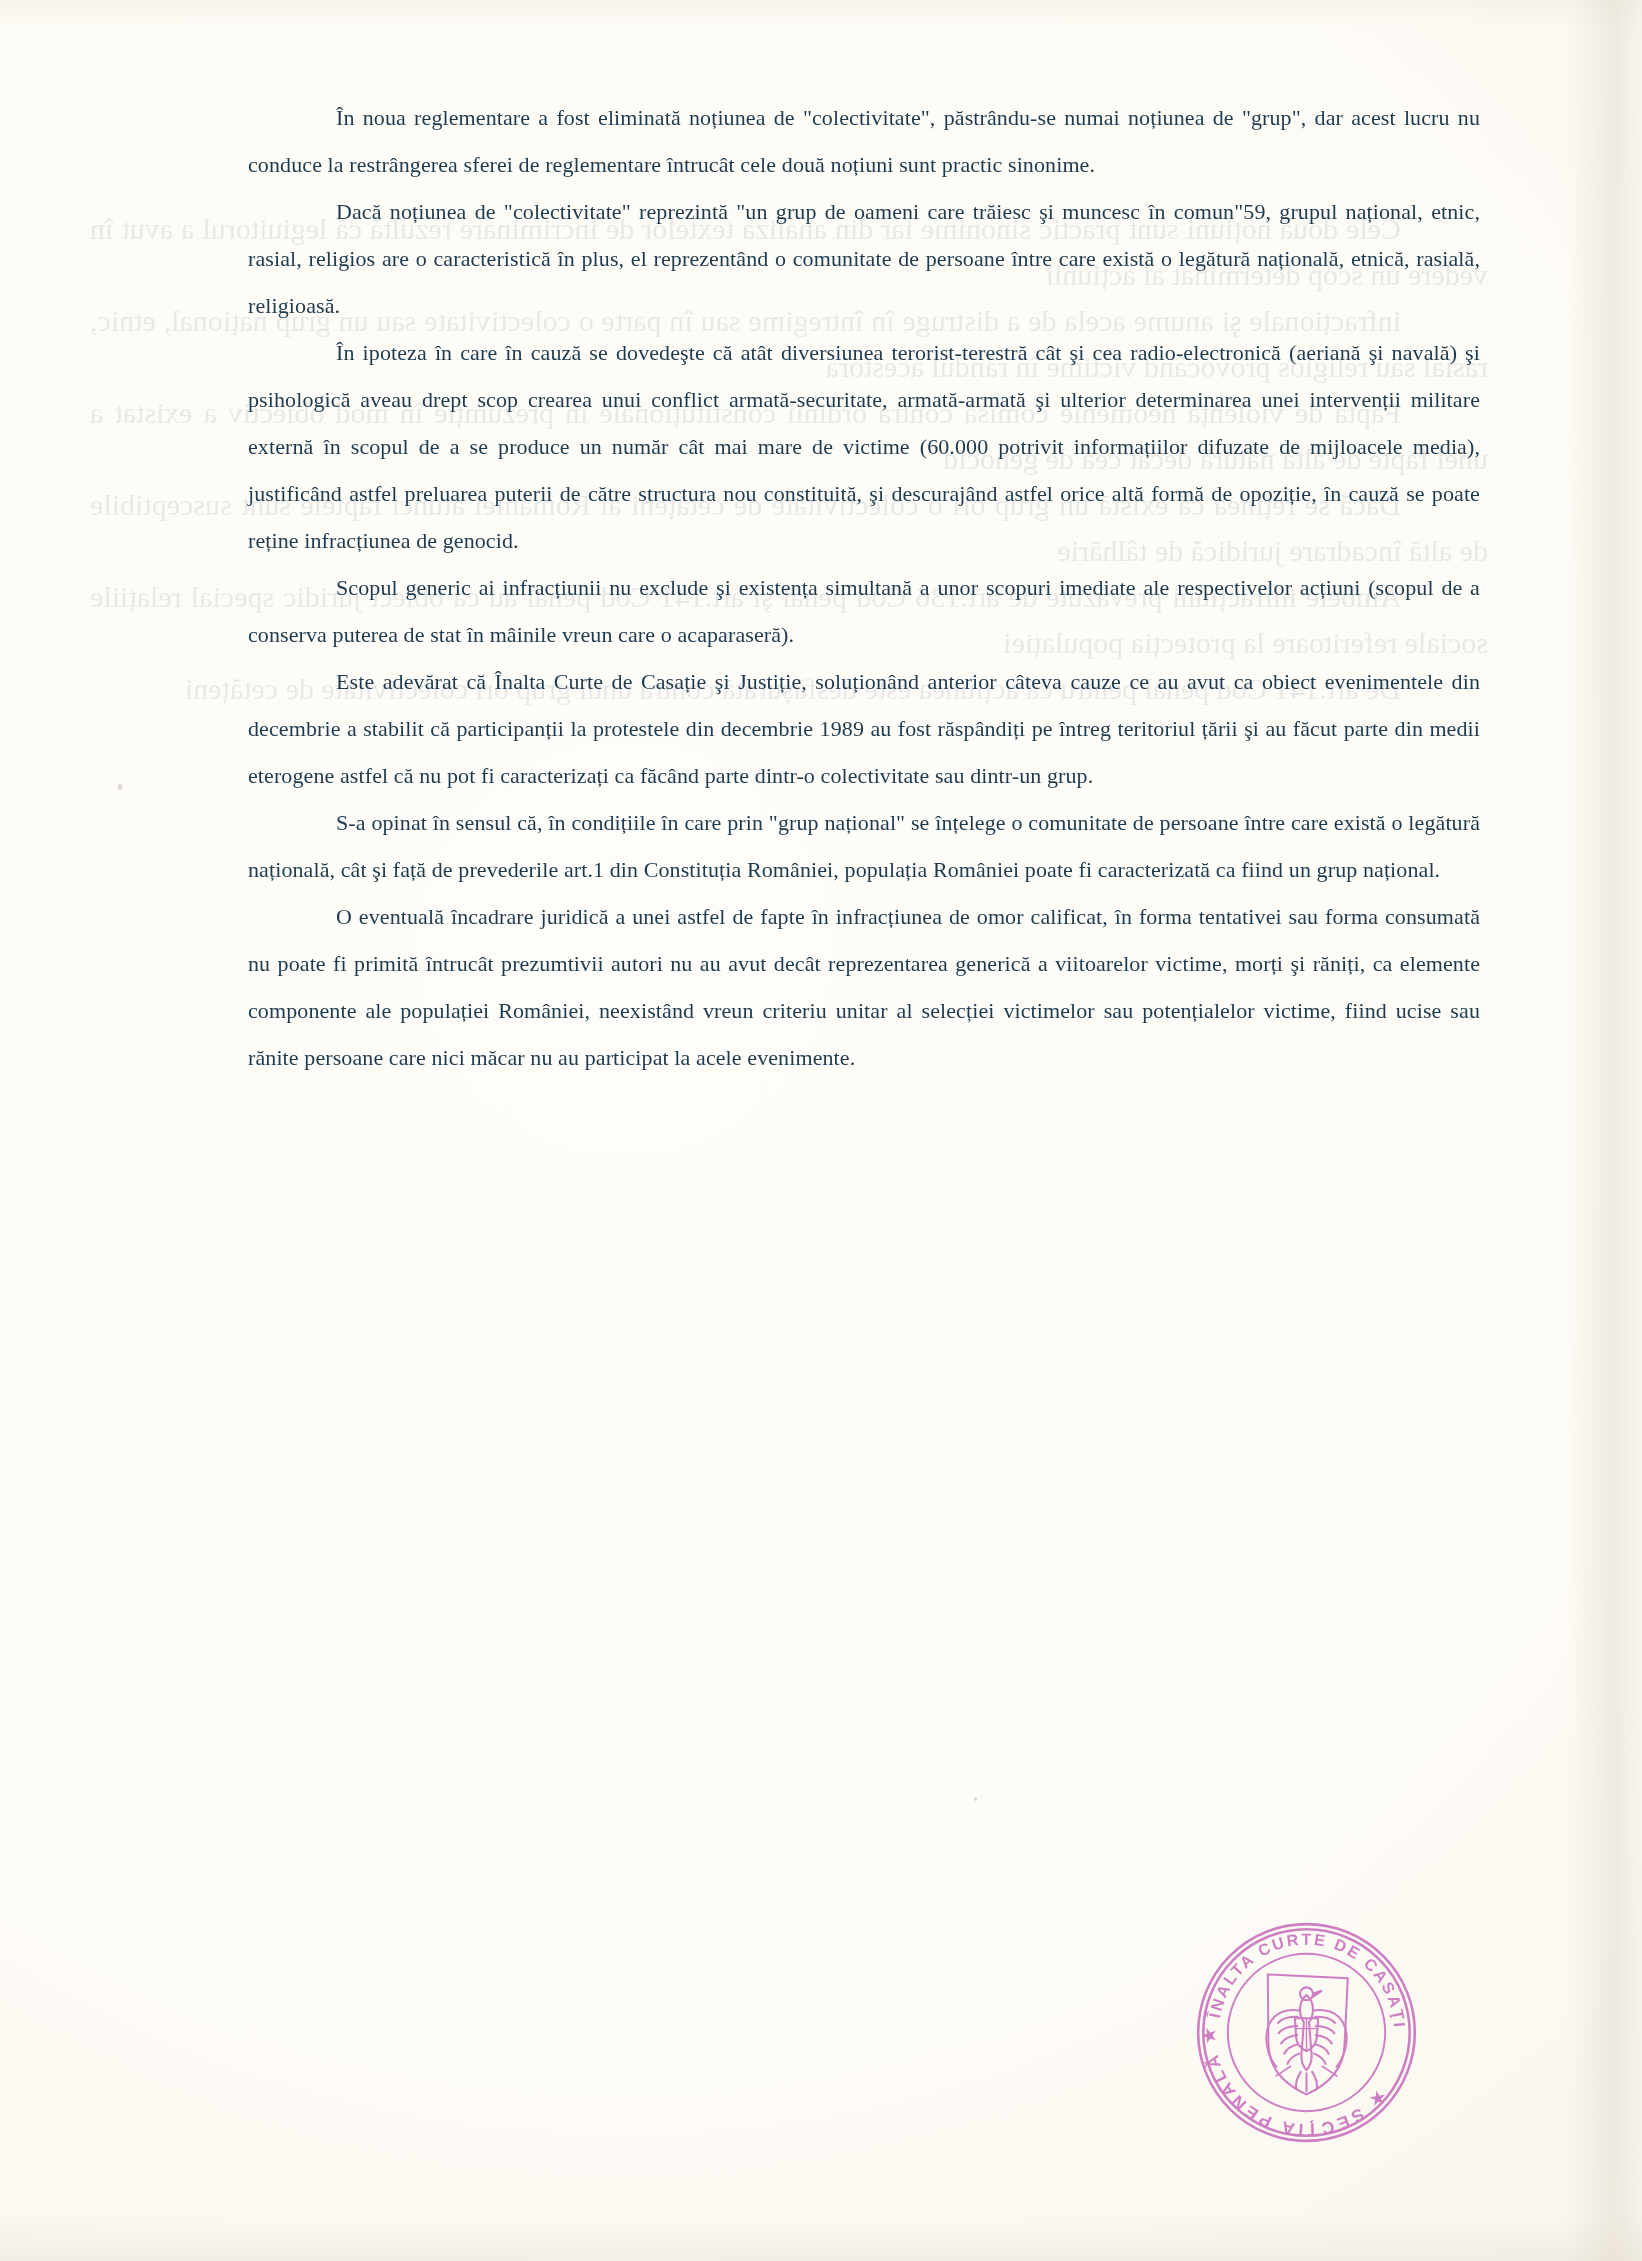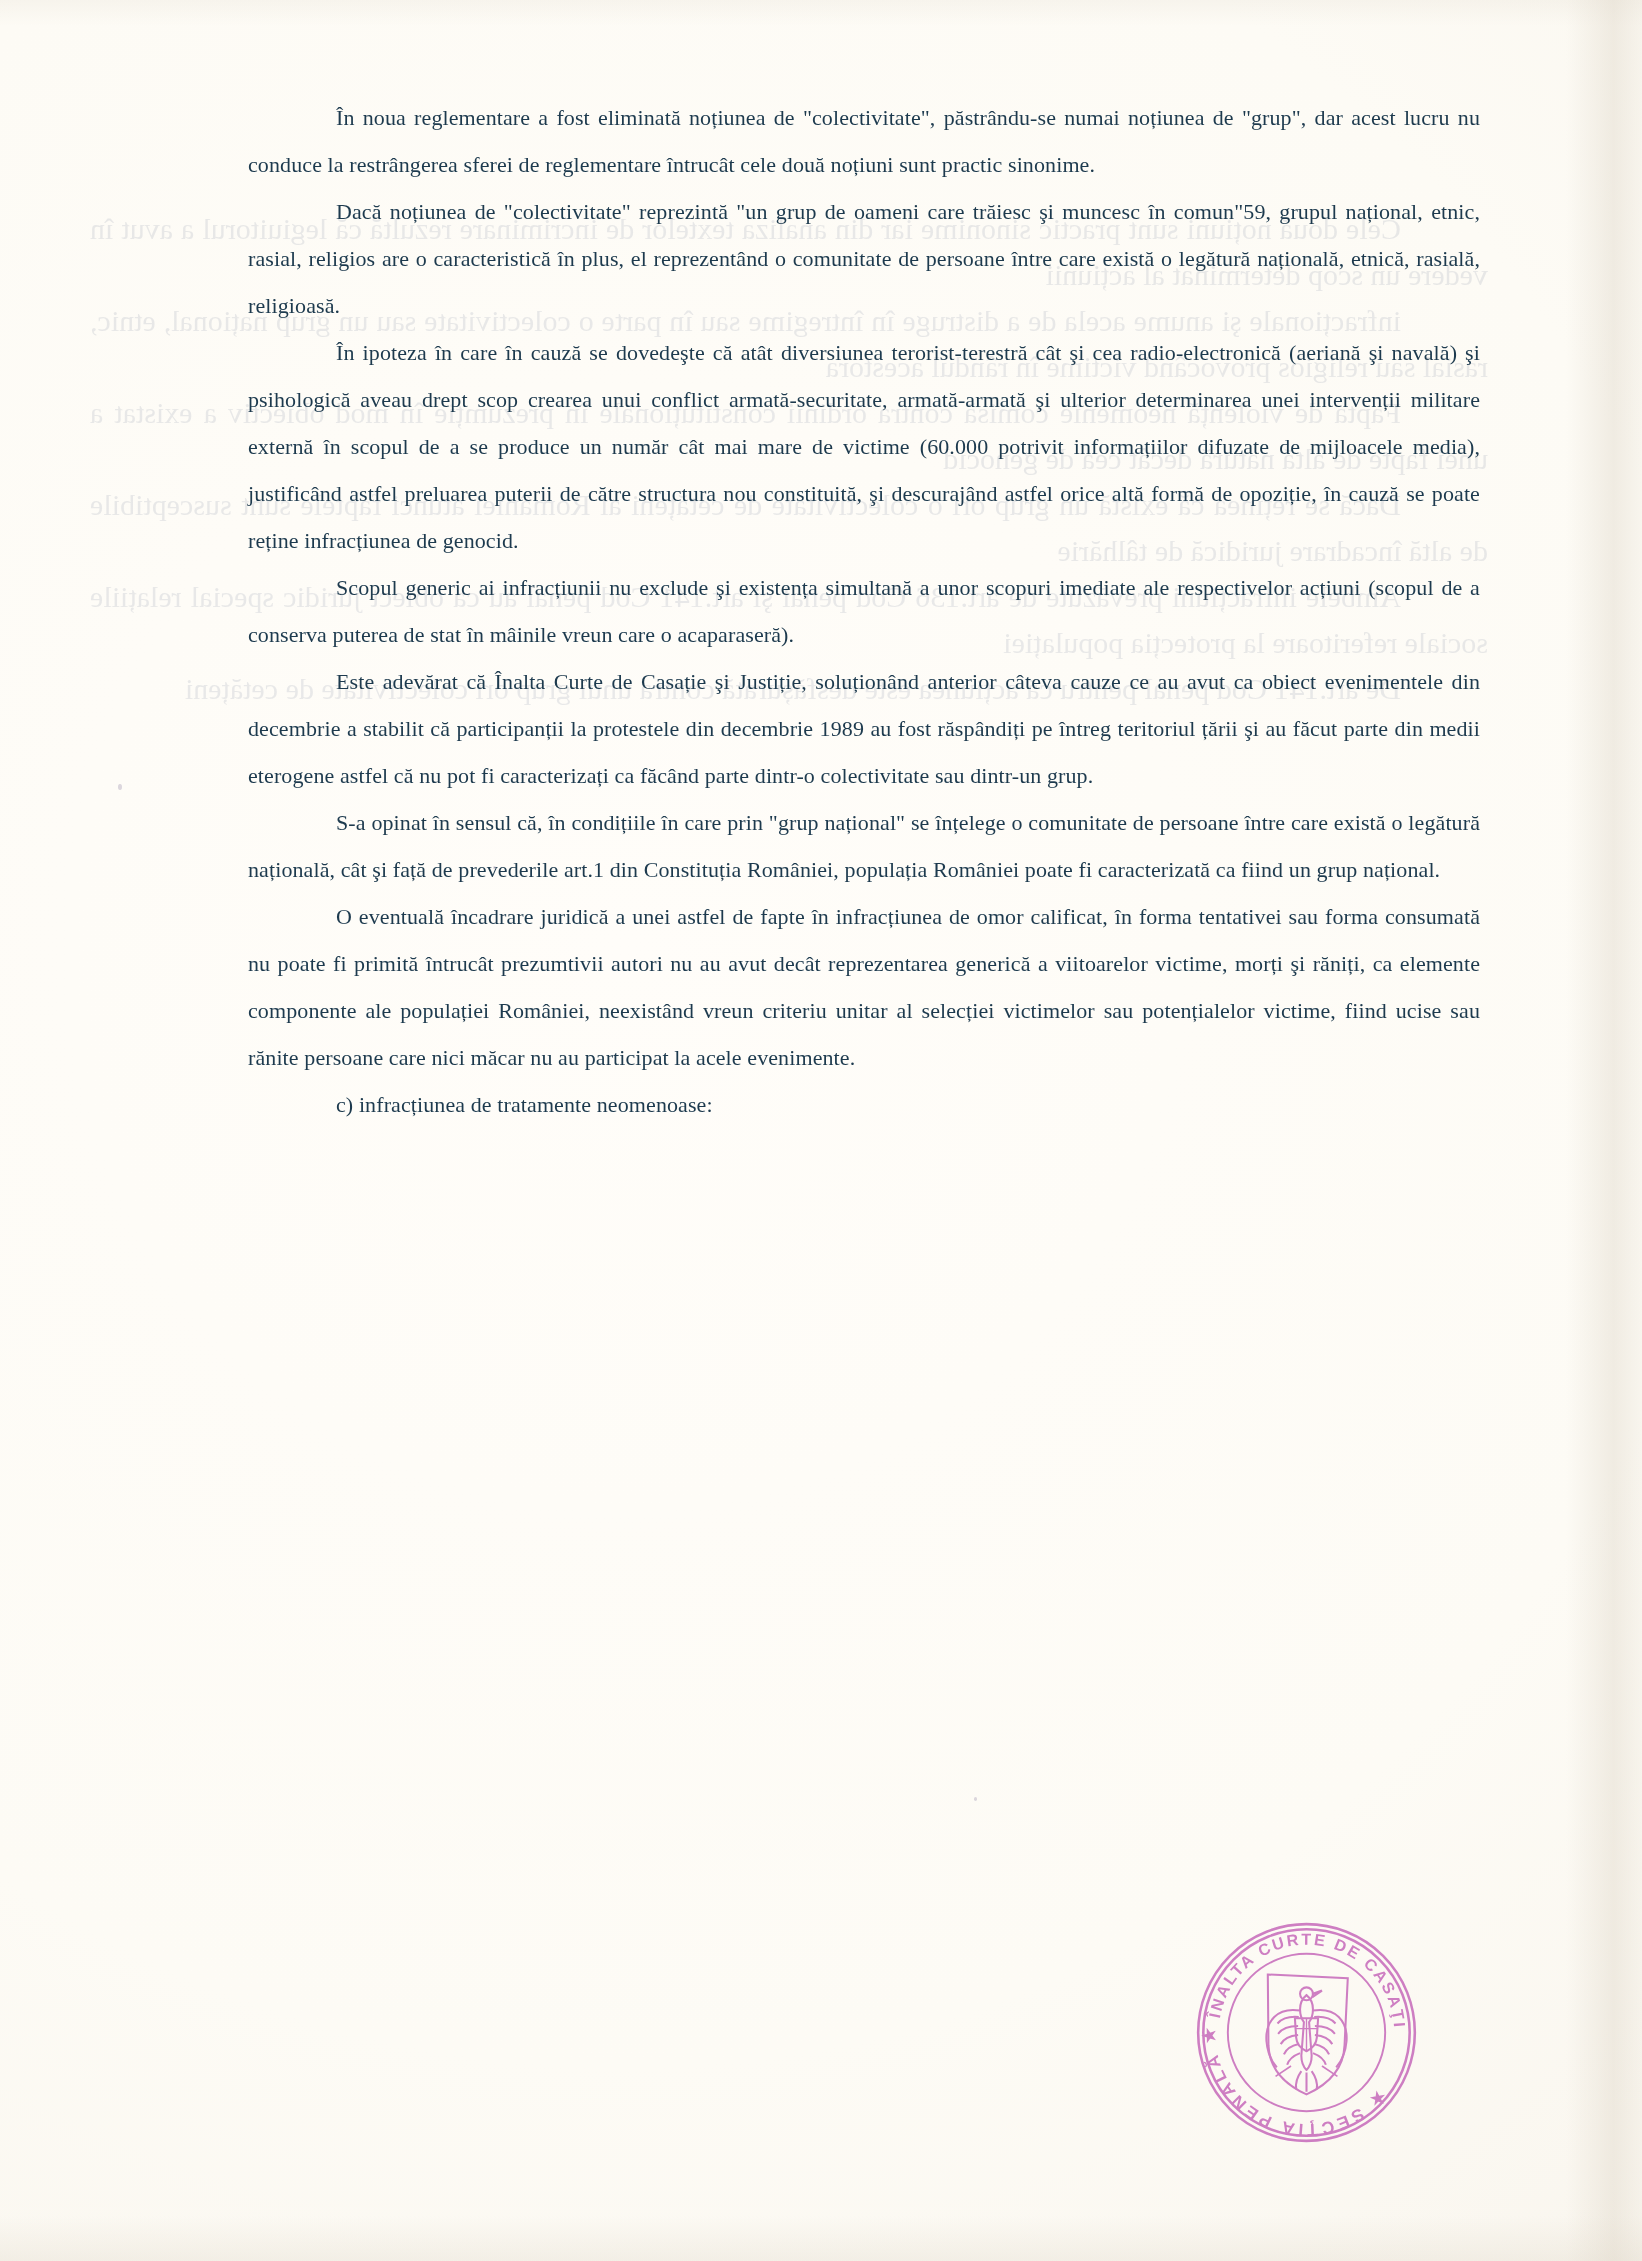--- a/index.html
+++ b/index.html
@@ -119,21 +119,20 @@
   </div>
 
   <div id="content">
     <p>În noua reglementare a fost eliminată noțiunea de "colectivitate", păstrându-se numai noțiunea de "grup", dar acest lucru nu conduce la restrângerea sferei de reglementare întrucât cele două noțiuni sunt practic sinonime.</p>
     <p>Dacă noțiunea de "colectivitate" reprezintă "un grup de oameni care trăiesc şi muncesc în comun"59, grupul național, etnic, rasial, religios are o caracteristică în plus, el reprezentând o comunitate de persoane între care există o legătură națională, etnică, rasială, religioasă.</p>
     <p>În ipoteza în care în cauză se dovedeşte că atât diversiunea terorist-terestră cât şi cea radio-electronică (aeriană şi navală) şi psihologică aveau drept scop crearea unui conflict armată-securitate, armată-armată şi ulterior determinarea unei intervenții militare externă în scopul de a se produce un număr cât mai mare de victime (60.000 potrivit informațiilor difuzate de mijloacele media), justificând astfel preluarea puterii de către structura nou constituită, şi descurajând astfel orice altă formă de opoziție, în cauză se poate reține infracțiunea de genocid.</p>
     <p>Scopul generic ai infracțiunii nu exclude şi existența simultană a unor scopuri imediate ale respectivelor acțiuni (scopul de a conserva puterea de stat în mâinile vreun care o acaparaseră).</p>
     <p>Este adevărat că Înalta Curte de Casație şi Justiție, soluționând anterior câteva cauze ce au avut ca obiect evenimentele din decembrie a stabilit că participanții la protestele din decembrie 1989 au fost răspândiți pe întreg teritoriul țării şi au făcut parte din medii eterogene astfel că nu pot fi caracterizați ca făcând parte dintr-o colectivitate sau dintr-un grup.</p>
     <p>S-a opinat în sensul că, în condițiile în care prin "grup național" se înțelege o comunitate de persoane între care există o legătură națională, cât şi față de prevederile art.1 din Constituția României, populația României poate fi caracterizată ca fiind un grup național.</p>
     <p>O eventuală încadrare juridică a unei astfel de fapte în infracțiunea de omor calificat, în forma tentativei sau forma consumată nu poate fi primită întrucât prezumtivii autori nu au avut decât reprezentarea generică a viitoarelor victime, morți şi răniți, ca elemente componente ale populației României, neexistând vreun criteriu unitar al selecției victimelor sau potențialelor victime, fiind ucise sau rănite persoane care nici măcar nu au participat la acele evenimente.</p>
-    <p>c) infracțiunea de tratamente neomenoase:</p>
   </div>
 
   <div class="speck" style="left:118px;top:784px;width:3.9px;height:5.8px;"></div>
   <div class="speck" style="left:493px;top:866px;width:3.2px;height:3.2px;"></div>
   <div class="speck" style="left:974px;top:1797px;width:3.2px;height:3.9px;"></div>
 
   <div id="stamp">
     <svg viewBox="0 0 352 352" xmlns="http://www.w3.org/2000/svg">
       <defs>
         <path id="arcOuter" d="M 176,176 m -140,0 a 140,140 0 1 1 280,0 a 140,140 0 1 1 -280,0"></path>

